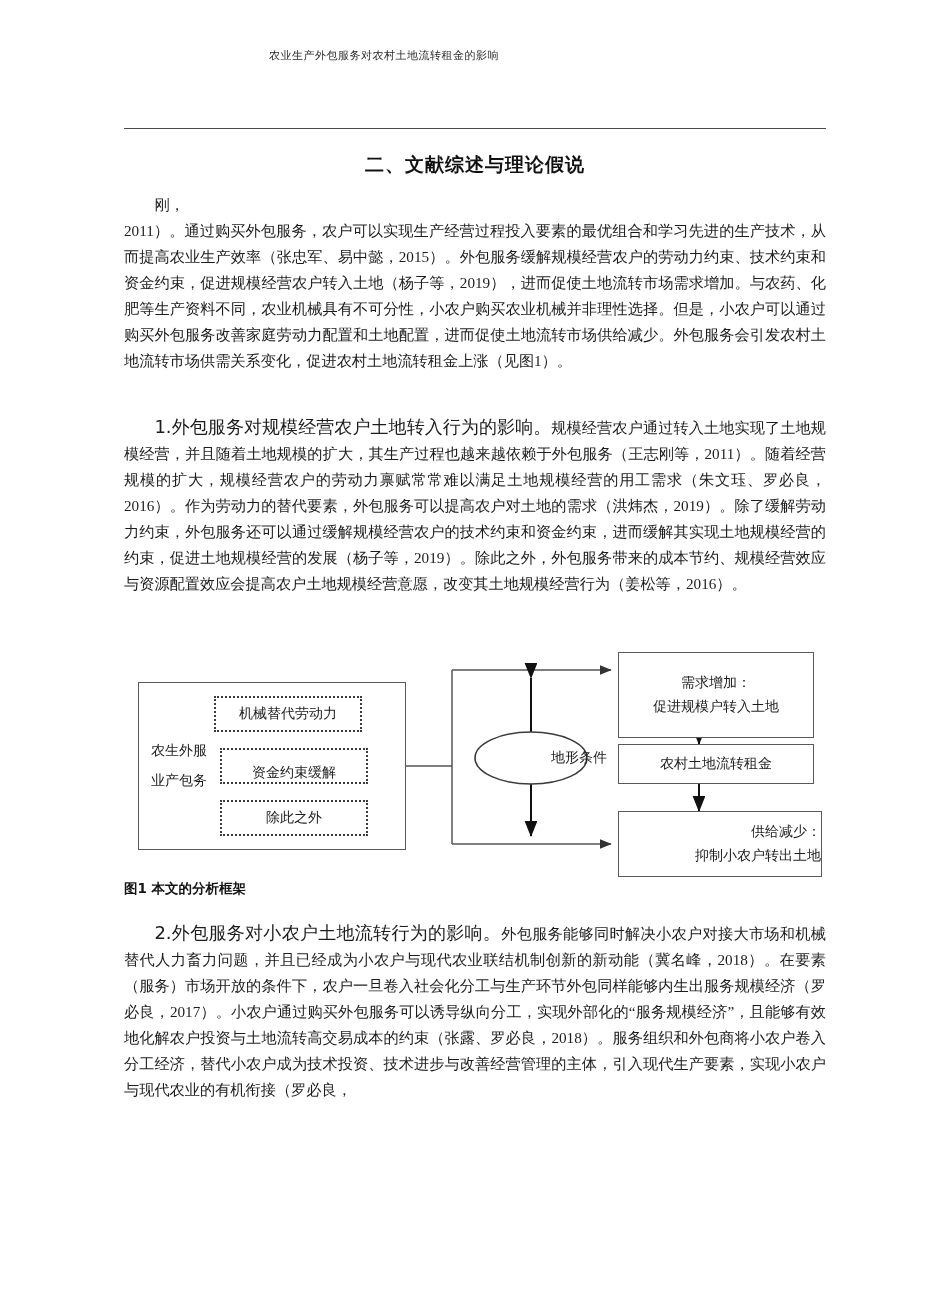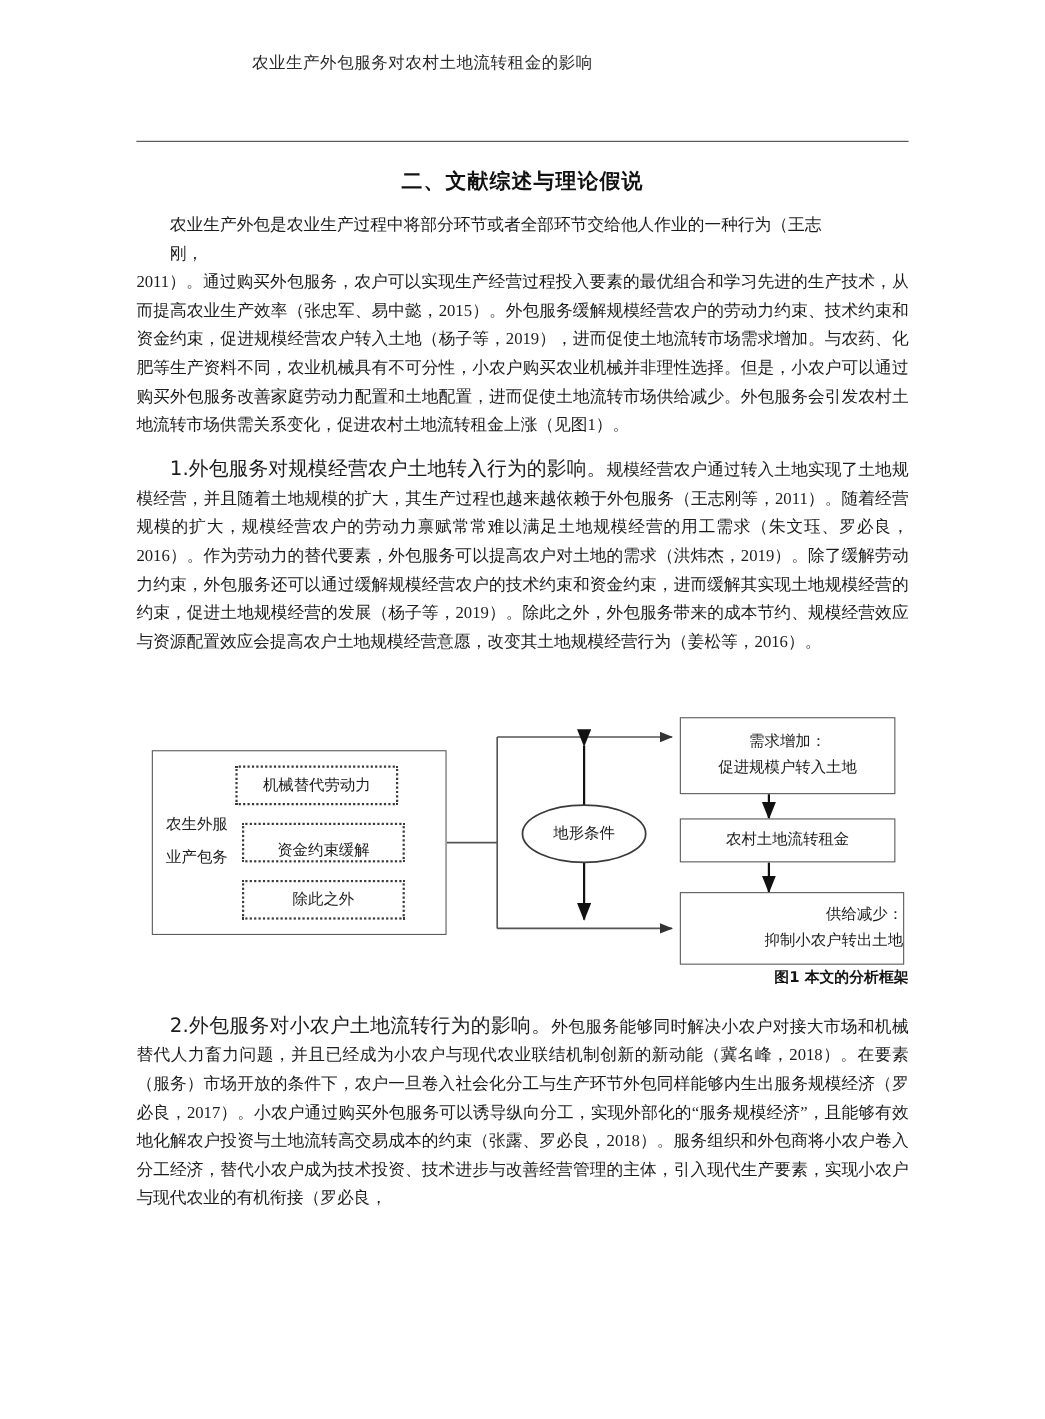--- a/index.html
+++ b/index.html
@@ -21,21 +21,21 @@
     inset: 0;
   }
 
   
   .running-header {
     position: absolute;
     top: 48px;
     left: 0;
     width: 768px;
     text-align: center;
-    font-size: 15px;
+    font-size: 11px;
     letter-spacing: 0.5px;
     color: #2b2b2b;
   }
 
   .header-rule {
     position: absolute;
     top: 128px;
     left: 124px;
     width: 702px;
     height: 0;
@@ -105,21 +105,21 @@
     top: 0;
     width: 702px;
     height: 235px;
   }
 
   .fig-caption {
     position: absolute;
     left: 0;
     top: 232px;
     width: 702px;
-    text-align: right;
+    text-align: left;
     font-family: "DejaVu Sans", "Liberation Sans", sans-serif;
     font-weight: bold;
     font-size: 13.5px;
     color: #141414;
   }
 
   
   .fbox {
     position: absolute;
     box-sizing: border-box;
@@ -161,35 +161,35 @@
   }
 
   .ellipse-label {
     position: absolute;
     display: flex;
     align-items: center;
     justify-content: center;
     font-size: 14px;
     color: #1c1c1c;
     pointer-events: none;
+    margin-left: 48px;
   }
 </style>
 </head>
 <body>
 
 <div class="page">
 
   <div class="running-header">农业生产外包服务对农村土地流转租金的影响</div>
 
   <div class="header-rule"></div>
 
   <div class="section-title">二、文献综述与理论假说</div>
 
   <div class="body-col" id="para-1">
-    <p class="indent">农业生产外包是农业生产过程中将部分环节或者全部环节交给他人作业的一种行为（王志</p>
     <p class="hang-line">刚，</p>
     <p>2011）。通过购买外包服务，农户可以实现生产经营过程投入要素的最优组合和学习先进的生产技术，从而提高农业生产效率（张忠军、易中懿，2015）。外包服务缓解规模经营农户的劳动力约束、技术约束和资金约束，促进规模经营农户转入土地（杨子等，2019），进而促使土地流转市场需求增加。与农药、化肥等生产资料不同，农业机械具有不可分性，小农户购买农业机械并非理性选择。但是，小农户可以通过购买外包服务改善家庭劳动力配置和土地配置，进而促使土地流转市场供给减少。外包服务会引发农村土地流转市场供需关系变化，促进农村土地流转租金上涨（见图1）。</p>
   </div>
 
   <div class="body-col" id="para-2">
     <p class="indent"><b class="run-in">1.外包服务对规模经营农户土地转入行为的影响。</b><span>规模经营农户通过转入土地实现了土地规模经营，并且随着土地规模的扩大，其生产过程也越来越依赖于外包服务（王志刚等，2011）。随着经营规模的扩大，规模经营农户的劳动力禀赋常常难以满足土地规模经营的用工需求（朱文珏、罗必良， 2016）。作为劳动力的替代要素，外包服务可以提高农户对土地的需求（洪炜杰，2019）。除了缓解劳动力约束，外包服务还可以通过缓解规模经营农户的技术约束和资金约束，进而缓解其实现土地规模经营的约束，促进土地规模经营的发展（杨子等，2019）。除此之外，外包服务带来的成本节约、规模经营效应与资源配置效应会提高农户土地规模经营意愿，改变其土地规模经营行为（姜松等，2016）。</span></p>
   </div>
 
   <div class="figure">
     <div class="fig-canvas">
@@ -234,21 +234,21 @@
       </div>
       <div class="dbox" style="left:96px; top:100px; width:148px; height:36px;align-items:flex-end;">
         <span>资金约束缓解</span>
       </div>
       <div class="dbox" style="left:96px; top:152px; width:148px; height:36px;">
         <span>除此之外</span>
       </div>
 
       <div class="ellipse-label" style="left:351px; top:97px; width:112px; height:26px;">地形条件</div>
 
-      <div class="fbox" style="left:494px; top:4px; width:196px; height:70px;">
+      <div class="fbox" style="left:494px; top:4px; width:196px; height:86px;">
         <span>需求增加：</span>
         <span>促进规模户转入土地</span>
       </div>
 
       <div class="fbox" style="left:494px; top:96px; width:196px; height:40px;">
         <span>农村土地流转租金</span>
       </div>
 
       <div class="fbox" style="left:494px; top:163px; width:204px; height:66px;align-items:flex-end;">
         <span>供给减少：</span>

